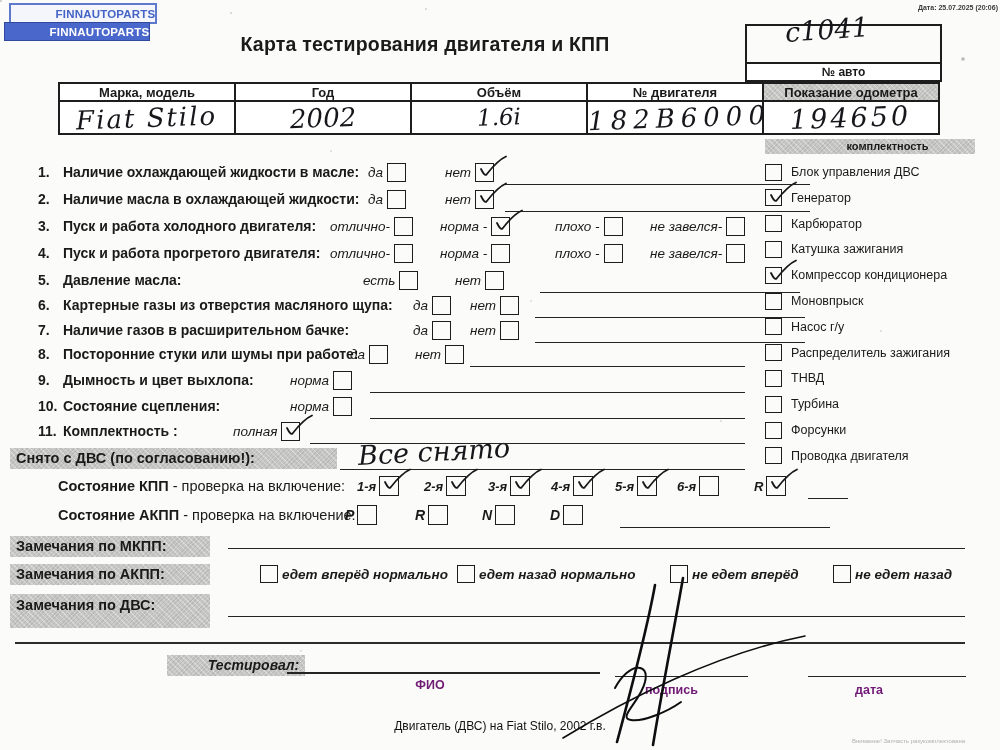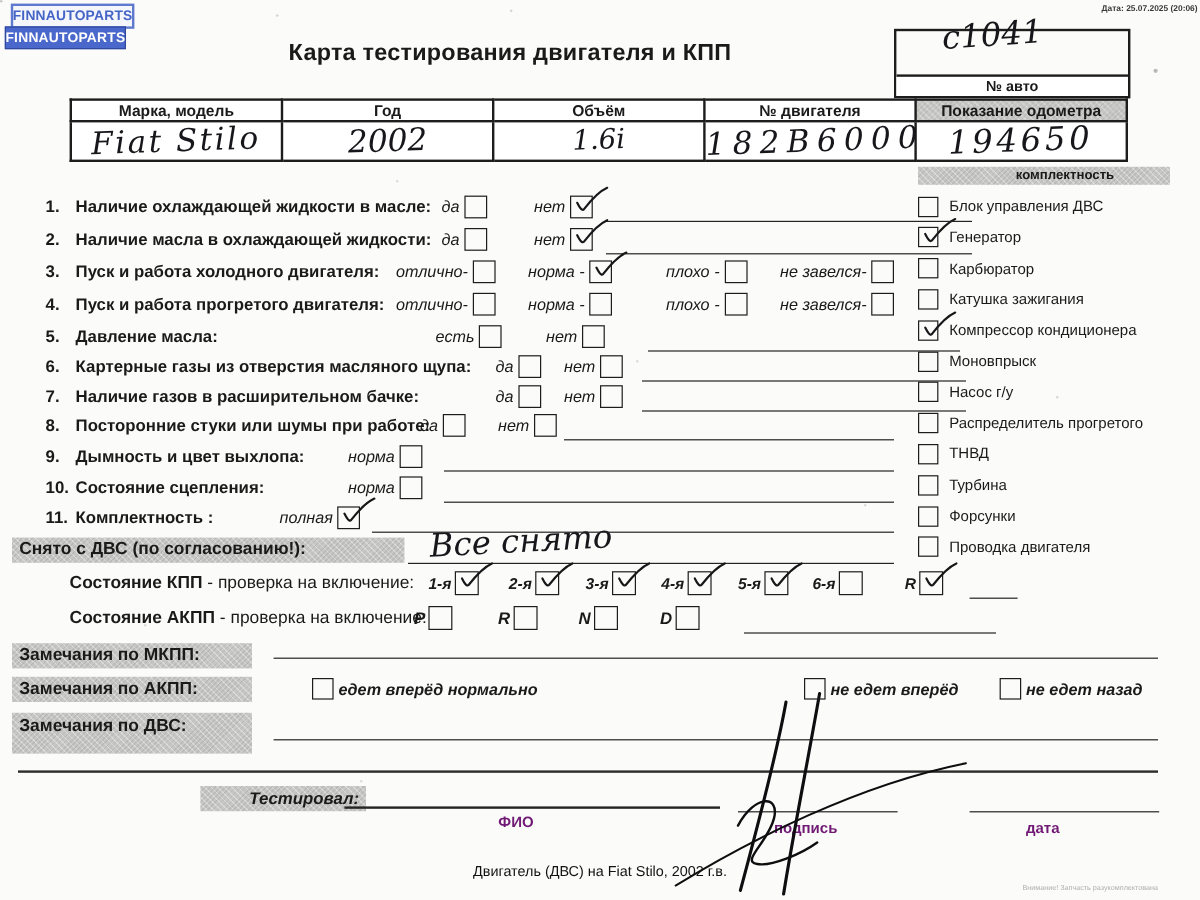--- a/index.html
+++ b/index.html
@@ -6,21 +6,21 @@
   .page{position:relative;width:1000px;height:750px;background:#fbfbf9;
         font-family:"Liberation Sans",sans-serif;color:#1a1a1a;overflow:hidden;}
   
   .speck{position:absolute;width:2px;height:2px;background:#c6c6c2;border-radius:50%;
     box-shadow:230px 12px 0 #cfcfcb, 425px 8px 0 #d2d2ce, 118px 98px 0 #d5d5d1,
     330px 150px 0 #d8d8d4, 962px 58px 0 0.8px #b9b9b5, 958px 150px 0 #cccccb,
     530px 300px 0 #dcdcd8, 720px 420px 0 #d8d8d4, 120px 520px 0 #dadad6,
     880px 330px 0 #d6d6d2, 640px 90px 0 #d4d4d0, 300px 650px 0 #dcdcd8;}
   
   .logo{position:absolute;width:99px;height:17px;display:flex;align-items:center;justify-content:center;
-        font-weight:bold;font-size:11.5px;letter-spacing:.2px;}
+        font-weight:bold;font-size:11.5px;letter-spacing:.2px;padding-left:45px;}
   .logo1{left:9px;top:3px;background:#f4f6fc;color:#4464c6;border:2px solid #5f79cc;}
   .logo2{left:4px;top:22px;background:#4a68cc;color:#fff;border:1px solid #30499c;}
   .scan-date{position:absolute;right:2px;top:4px;font-size:7px;font-weight:bold;color:#3a3a3a;}
   .title{position:absolute;left:150px;top:33px;width:550px;margin:0;text-align:center;
          font-size:19.5px;font-weight:bold;letter-spacing:.2px;}
   
   .auto-box{position:absolute;left:745px;top:24px;width:193px;height:54px;border:2px solid #1d1d1d;}
   .auto-value{position:absolute;left:38px;top:-12px;font-size:27px;transform:rotate(-4deg);}
   .auto-label{position:absolute;left:0;right:0;bottom:0;height:16px;border-top:2px solid #1d1d1d;
          text-align:center;font-weight:bold;font-size:12px;line-height:16px;background:#fff;}
@@ -249,21 +249,21 @@
     <div class="equip-row" style="top: 291px;">
       <span class="box ebox"></span>
       <span class="equip-label">Моновпрыск</span>
     </div>
     <div class="equip-row" style="top: 316.8px;">
       <span class="box ebox"></span>
       <span class="equip-label">Насос г/у</span>
     </div>
     <div class="equip-row" style="top: 342.6px;">
       <span class="box ebox"></span>
-      <span class="equip-label">Распределитель прогретого</span>
+      <span class="equip-label">Распределитель зажигания</span>
     </div>
     <div class="equip-row" style="top: 368.4px;">
       <span class="box ebox"></span>
       <span class="equip-label">ТНВД</span>
     </div>
     <div class="equip-row" style="top: 394.2px;">
       <span class="box ebox"></span>
       <span class="equip-label">Турбина</span>
     </div>
     <div class="equip-row" style="top: 420px;">
@@ -367,20 +367,24 @@
         <span class="box qbox">
           <svg class="tick" viewBox="0 0 30 26">
             <path d="M4 14 C6 18 8 21 9.5 19.5 C13 15 21 5 29 1.5"></path>
           </svg>
         </span>
       </span><span class="q-line" style="left: 272px; width: 435px;"></span></div>
     <div class="akpp-opt" style="left: 235px;">
       <span class="box rbox"></span>
       <span class="akpp-opt-label">едет вперёд нормально</span>
     </div>
+    <div class="akpp-opt" style="left: 432px;">
+      <span class="box rbox"></span>
+      <span class="akpp-opt-label">едет назад нормально</span>
+    </div>
     <div class="akpp-opt" style="left: 645px;">
       <span class="box rbox"></span>
       <span class="akpp-opt-label">не едет вперёд</span>
     </div>
     <div class="akpp-opt" style="left: 808px;">
       <span class="box rbox"></span>
       <span class="akpp-opt-label">не едет назад</span>
     </div>
   </div>
 

